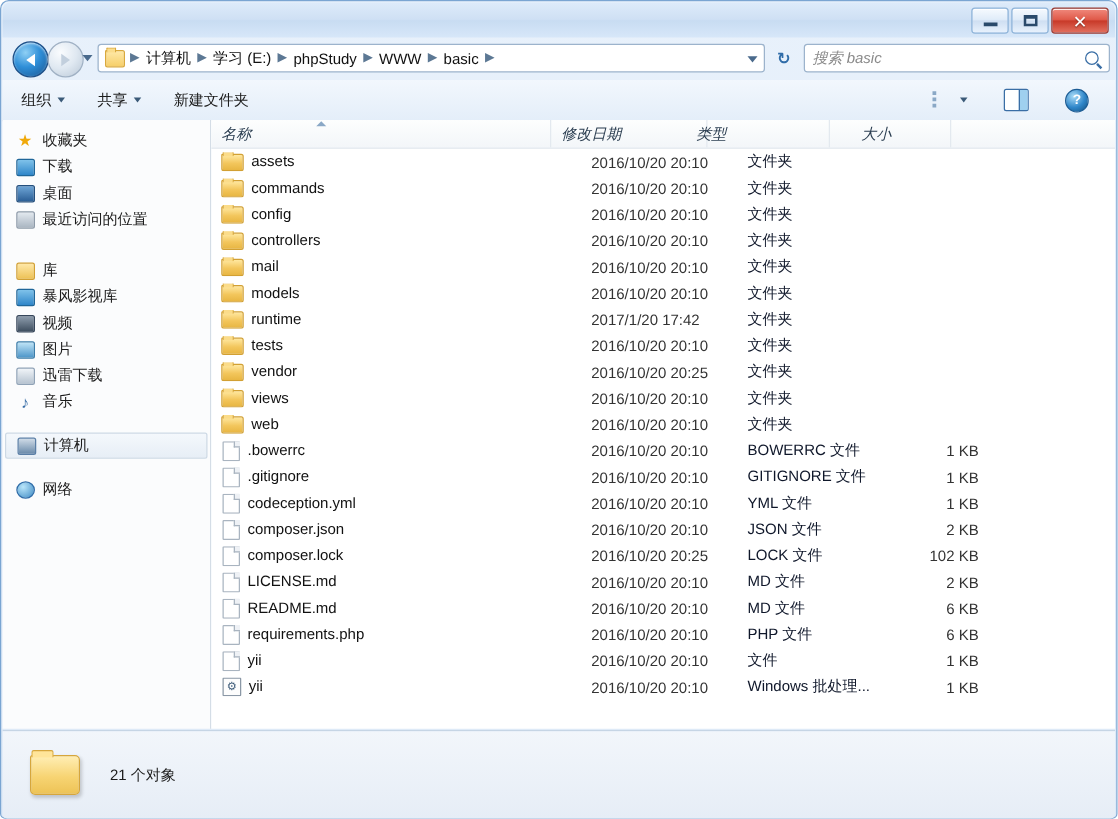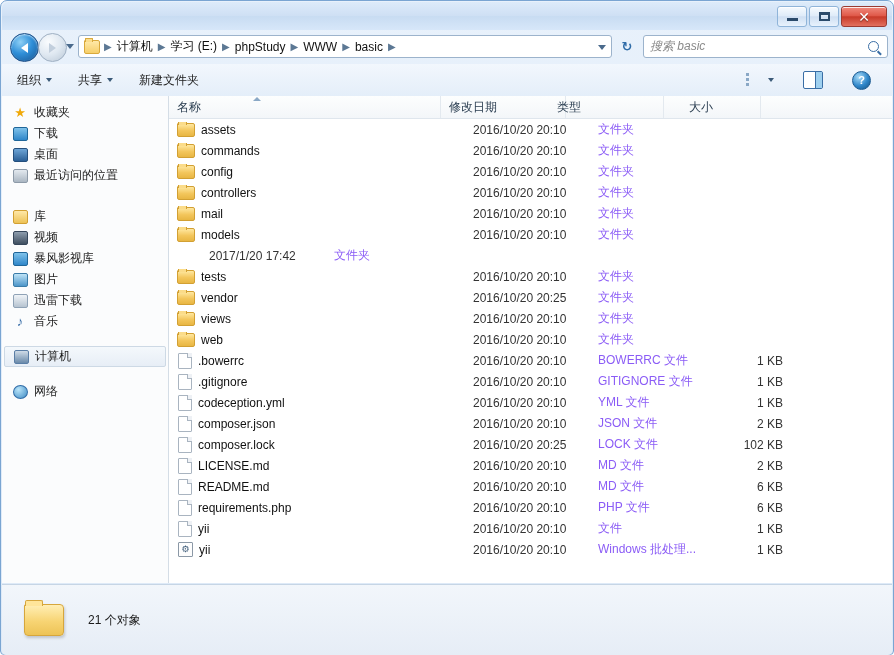--- a/index.html
+++ b/index.html
@@ -137,35 +137,36 @@
   .spacer{height:14px;}
   
   .list{
     position:absolute;left:168px;top:95px;width:723px;height:487px;
     background:#fff;overflow:hidden;
   }
   .colhead{
     position:relative;height:22px;
     background:linear-gradient(180deg,#fdfefe 0%,#f3f6f9 100%);
     border-bottom:1px solid #dfe6ed;
+    font-style:italic;
   }
   .ch{
     position:absolute;top:0;height:22px;line-height:22px;
     font-size:12px;color:#2a3d50;padding-left:8px;box-sizing:border-box;
     border-right:1px solid #e3e9ef;cursor:default;
   }
   .sortarrow{position:absolute;left:84px;top:1px;width:0;height:0;
     border-left:4px solid transparent;border-right:4px solid transparent;border-bottom:4px solid #8aa8c6;}
   .rows{position:relative;}
   .row{
     display:flex;align-items:center;height:21px;font-size:12px;color:#111;cursor:default;
   }
-  .c-name{width:264px;display:flex;align-items:center;gap:6px;padding-left:8px;box-sizing:border-box;white-space:nowrap;overflow:hidden;}
+  .c-name{width:264px;display:flex;gap:6px;padding-left:8px;box-sizing:border-box;white-space:nowrap;overflow:hidden;}
   .c-date{width:125px;color:#333;white-space:nowrap;margin-left:40px;}
-  .c-type{width:115px;color:#8b5cf6;white-space:nowrap;}
+  .c-type{width:115px;color:#0f172a;white-space:nowrap;}
   .c-size{width:80px;text-align:right;padding-right:10px;color:#333;white-space:nowrap;box-sizing:border-box;}
   .fi{width:16px;height:14px;flex:none;position:relative;}
   .fi.folder{
     background:linear-gradient(180deg,#ffe8a0 0%,#f3c65c 55%,#e8b643 100%);
     border:1px solid #d2a033;border-radius:1px 2px 2px 2px;height:12px;margin-top:1px;
   }
   .fi.folder:before{content:"";position:absolute;left:0;top:-3px;width:7px;height:3px;
     background:#fbdc8a;border:1px solid #d2a033;border-bottom:none;border-radius:1px 1px 0 0;}
   .fi.doc{
     width:12px;height:14px;background:#fff;border:1px solid #a9b4c0;border-radius:1px;margin-left:1px;
@@ -311,29 +312,29 @@
 
     <div class="navgroup">
       <div class="navitem">
         <span class="navicon">
             <span class="ico-sq" style="background:linear-gradient(180deg,#ffe8a8,#edc256);border:1px solid #d2a033;"></span>
           </span>
         <span>库</span>
       </div>
       <div class="navitem child">
         <span class="navicon">
+            <span class="ico-sq" style="background:linear-gradient(180deg,#7fc2ea,#2f86c9);border:1px solid #1f6699;"></span>
+          </span>
+        <span>暴风影视库</span>
+      </div>
+      <div class="navitem child">
+        <span class="navicon">
             <span class="ico-sq" style="background:linear-gradient(180deg,#8e9dad,#3f4f60);border:1px solid #36465a;"></span>
           </span>
         <span>视频</span>
-      </div>
-      <div class="navitem child">
-        <span class="navicon">
-            <span class="ico-sq" style="background:linear-gradient(180deg,#7fc2ea,#2f86c9);border:1px solid #1f6699;"></span>
-          </span>
-        <span>暴风影视库</span>
       </div>
       <div class="navitem child">
         <span class="navicon">
             <span class="ico-sq" style="background:linear-gradient(180deg,#bfe4f7,#4d96c9);border:1px solid #3b7ca8;"></span>
           </span>
         <span>图片</span>
       </div>
       <div class="navitem child">
         <span class="navicon">
             <span class="ico-sq" style="background:linear-gradient(180deg,#f0f4f8,#b6c3d0);border:1px solid #8fa2b6;"></span>
@@ -431,20 +432,24 @@
         <div class="row">
           <div class="c-name">
             <span class="fi folder"></span>
             <span>models</span>
           </div>
           <div class="c-date">2016/10/20 20:10</div>
           <div class="c-type">文件夹</div>
           <div class="c-size"></div>
         </div>
         <div class="row">
+          <div class="c-name">
+            <span class="fi folder"></span>
+            <span>runtime</span>
+          </div>
           <div class="c-date">2017/1/20 17:42</div>
           <div class="c-type">文件夹</div>
           <div class="c-size"></div>
         </div>
         <div class="row">
           <div class="c-name">
             <span class="fi folder"></span>
             <span>tests</span>
           </div>
           <div class="c-date">2016/10/20 20:10</div>

